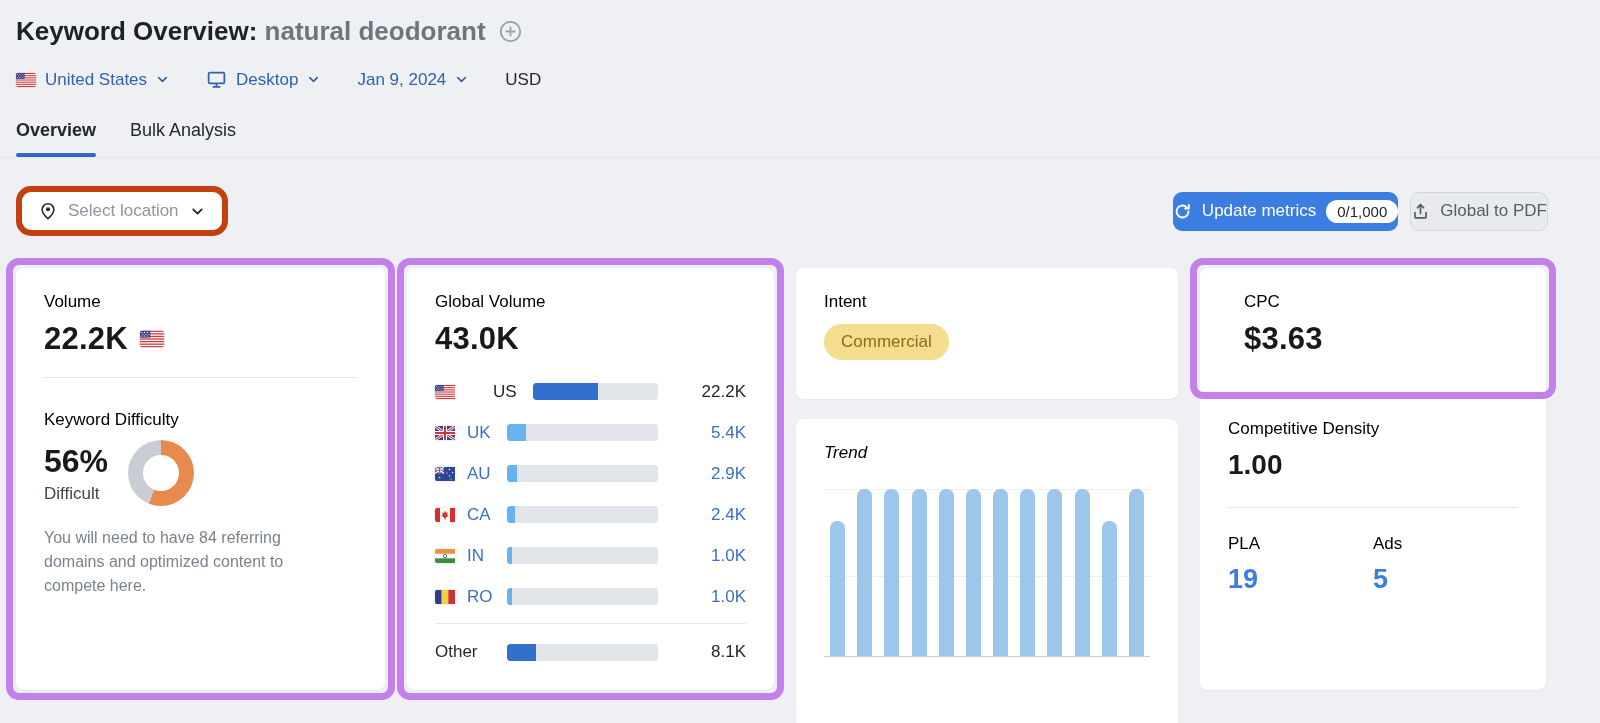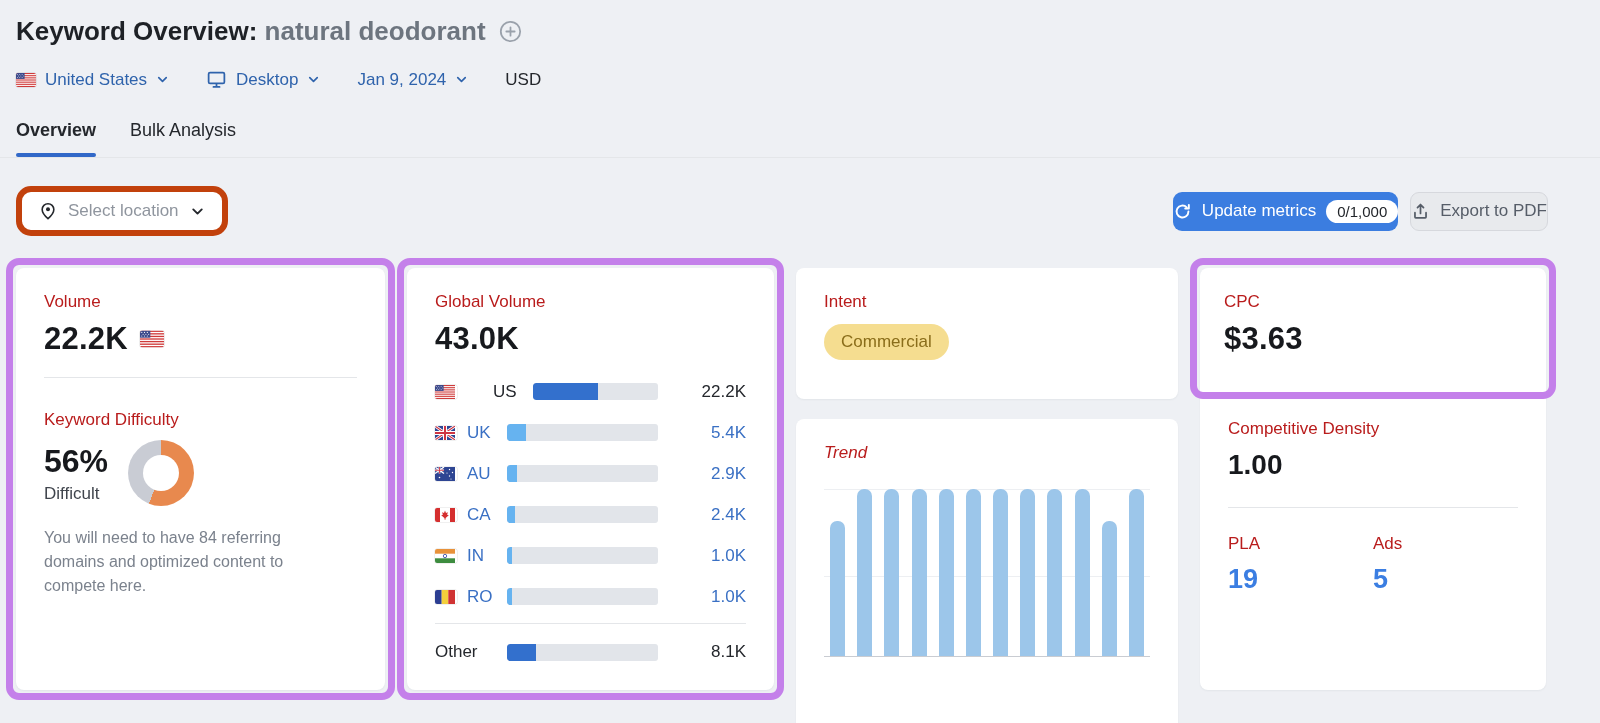--- a/index.html
+++ b/index.html
@@ -47,21 +47,21 @@
   .btn-blue{background:var(--btn_blue);color:#fff;}
   .quota{background:#fff;color:#22252a;font-size:15px;padding:3px 11px;border-radius:13px;}
   .btn-gray{background:var(--btn_gray_bg);color:var(--btn_gray_text);border:1px solid #d6d8dd;}
   
   .cards{display:grid;grid-template-columns:369px 367px 382px 346px;column-gap:22px;margin-top:32px;}
   .card{background:var(--card_bg);border-radius:8px;position:relative;box-shadow:0 1px 2px rgba(27,31,43,.05);}
   .hl{position:absolute;pointer-events:none;border:7px solid var(--highlight_purple);border-radius:13px;z-index:3;}
   .hl-full{inset:-10px;}
   .hl-cpc{top:-10px;left:-10px;right:-10px;height:141px;}
   .card-pad{padding:24px 28px;}
-  .card-label{font-size:17px;color:#b91c1c;}
+  .card-label{font-size:17px;color:#000000;}
   .big-num{font-size:31px;font-weight:700;color:#17191d;margin-top:9px;letter-spacing:.2px;}
   .tall{height:422px;}
   hr.div{border:none;border-top:1px solid var(--divider);margin:20px 0 0;}
   
   .vol-value{display:flex;align-items:center;gap:12px;}
   .kd-label{margin-top:32px;}
   .kd-row{display:flex;align-items:center;gap:20px;margin-top:10px;}
   .kd-pct{font-size:32px;font-weight:700;color:#17191d;}
   .kd-level{font-size:17px;color:#40454d;margin-top:4px;}
   .donut{width:66px;height:66px;border-radius:50%;position:relative;background:conic-gradient(var(--kd-arc,#e8894e) 0 56%,var(--kd-rest,#c9ccd4) 0);}
@@ -85,21 +85,21 @@
   .intent-card{height:131px;}
   .trend-card{height:324px;font-style:italic;}
   .intent-badge{display:inline-block;margin-top:12px;background:var(--intent_bg);color:var(--intent_text);
     font-size:17px;padding:8px 17px;border-radius:19px;}
   .trend-chart{position:relative;height:168px;margin:26px 0 0;}
   .t-grid{position:absolute;left:0;right:0;height:1px;background:#edeff2;}
   .t-base{position:absolute;left:0;right:0;bottom:0;height:1.5px;background:#c9ccd2;}
   .t-bars{position:absolute;inset:0;display:flex;justify-content:space-between;align-items:flex-end;padding:0 6px;}
   .tbar{width:15px;background:var(--trend_bar);border-radius:7px 7px 0 0;}
   
-  .sec-cpc{height:109px;padding:24px 24px 0;}
+  .sec-cpc{height:109px;padding:24px 44px 0;}
   .sec-bottom{padding:42px 28px 0;}
   .pla-row{display:flex;margin-top:26px;}
   .pla-col{width:50%;}
   .metric-num{font-size:27px;font-weight:700;color:var(--bright_blue);margin-top:10px;cursor:pointer;}
   .cd-num{font-size:28px;font-weight:700;color:#17191d;margin-top:10px;}
   hr.div2{border:none;border-top:1px solid var(--divider);margin:26px 0 0;}
 </style>
 </head>
 <body>
 
@@ -191,21 +191,21 @@
             <path d="M20 3.6v4.6h-4.6" stroke="#fff" stroke-width="2.4" stroke-linecap="round" stroke-linejoin="round" fill="none"></path>
           </svg>
         <span>Update metrics</span>
         <span class="quota">0/1,000</span>
       </button>
       <button class="btn btn-gray">
         <svg width="19" height="19" viewBox="0 0 24 24" fill="none">
             <path d="M12 14.5V3.5M8.2 7L12 3.2 15.8 7" stroke="#565d68" stroke-width="2.2" stroke-linecap="round" stroke-linejoin="round"></path>
             <path d="M5 13.5V19a1 1 0 0 0 1 1h12a1 1 0 0 0 1-1v-5.5" stroke="#565d68" stroke-width="2.2" stroke-linecap="round"></path>
           </svg>
-        <span>Export to PDF</span>
+        <span>Global to PDF</span>
       </button>
     </div>
   </div>
 
   <div class="cards">
 
     <div class="card tall card-pad">
       <div class="hl hl-full"></div>
       <div class="card-label">Volume</div>
       <div class="big-num vol-value">

